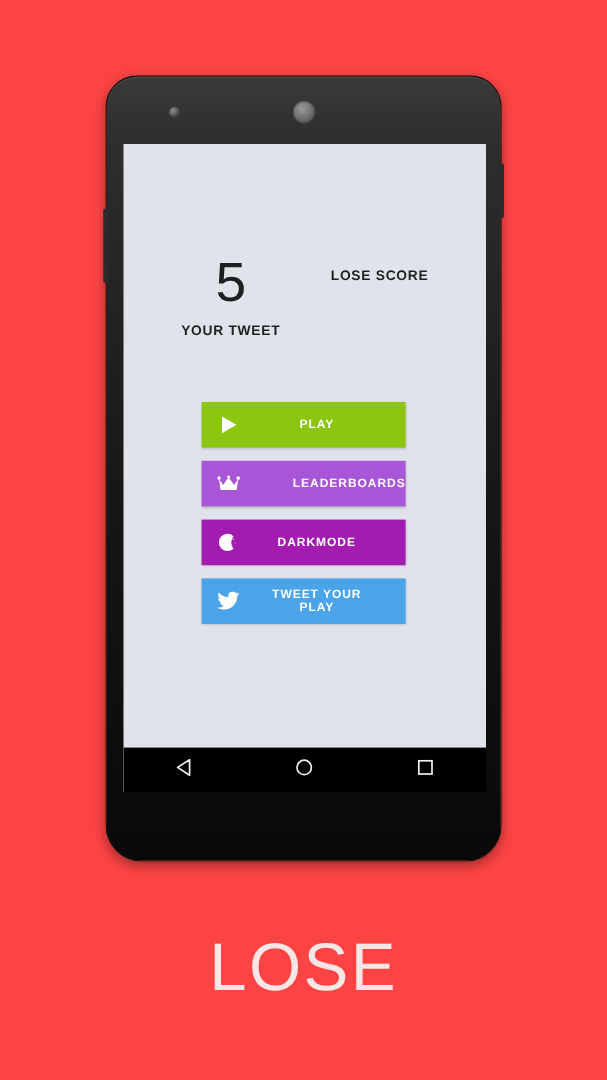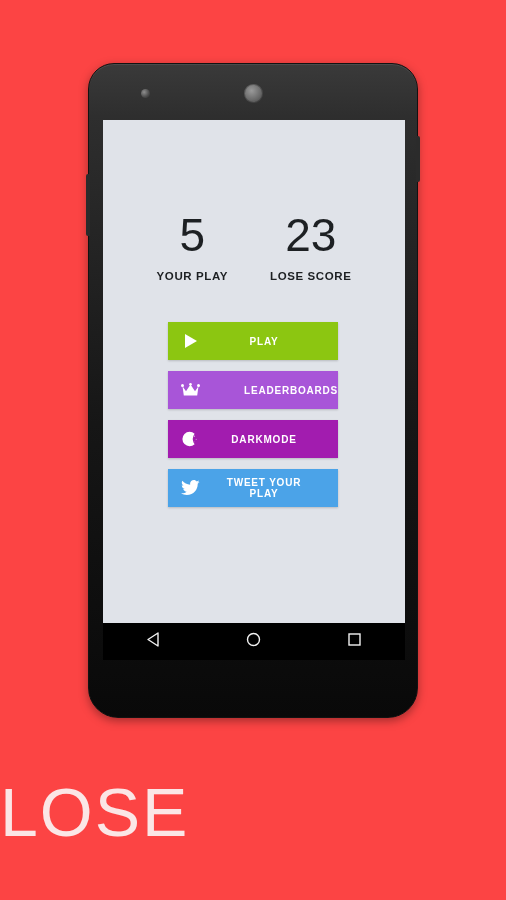--- a/index.html
+++ b/index.html
@@ -115,21 +115,21 @@
     margin-top: 12px;
     font-size: 11.5px;
     font-weight: bold;
     color: #1d2023;
     letter-spacing: 0.6px;
   }
 
   
   #menu-buttons {
     position: absolute;
-    top: 202px;
+    top: 215px;
     left: 65px;
     width: 170px;
   }
   .menu-button {
     position: relative;
     height: 38px;
     margin-bottom: 11px;
     display: flex;
     align-items: center;
     box-shadow: 0 1px 2px rgba(0,0,0,0.18);
@@ -176,22 +176,22 @@
     justify-content: center;
     cursor: pointer;
   }
 
   
   #lose-caption {
     position: absolute;
     top: 778px;
     left: 0;
     width: 506px;
-    text-align: left;
-    font-size: 68px;
+    text-align: center;
+    font-size: 56px;
     font-weight: 300;
     color: #fbe6e6;
     letter-spacing: 2px;
     line-height: 1;
   }
 </style>
 </head>
 <body>
 
 <div id="phone-device">
@@ -203,25 +203,24 @@
   <div id="earpiece-speaker"></div>
 
   <div id="phone-screen">
 
     <div id="game-screen">
 
       <div id="score-panel">
 
         <div class="score-block">
           <div class="score-value">5</div>
-          <div class="score-label">YOUR PLAY</div>
+          <div class="score-label">YOUR TWEET</div>
         </div>
 
         <div class="score-block">
-          <div class="score-value">23</div>
           <div class="score-label">LOSE SCORE</div>
         </div>
 
       </div>
 
       <div id="menu-buttons">
 
         <div class="menu-button" id="button-play">
           <span class="btn-icon">
             <svg width="15" height="16" viewBox="0 0 15 16">

